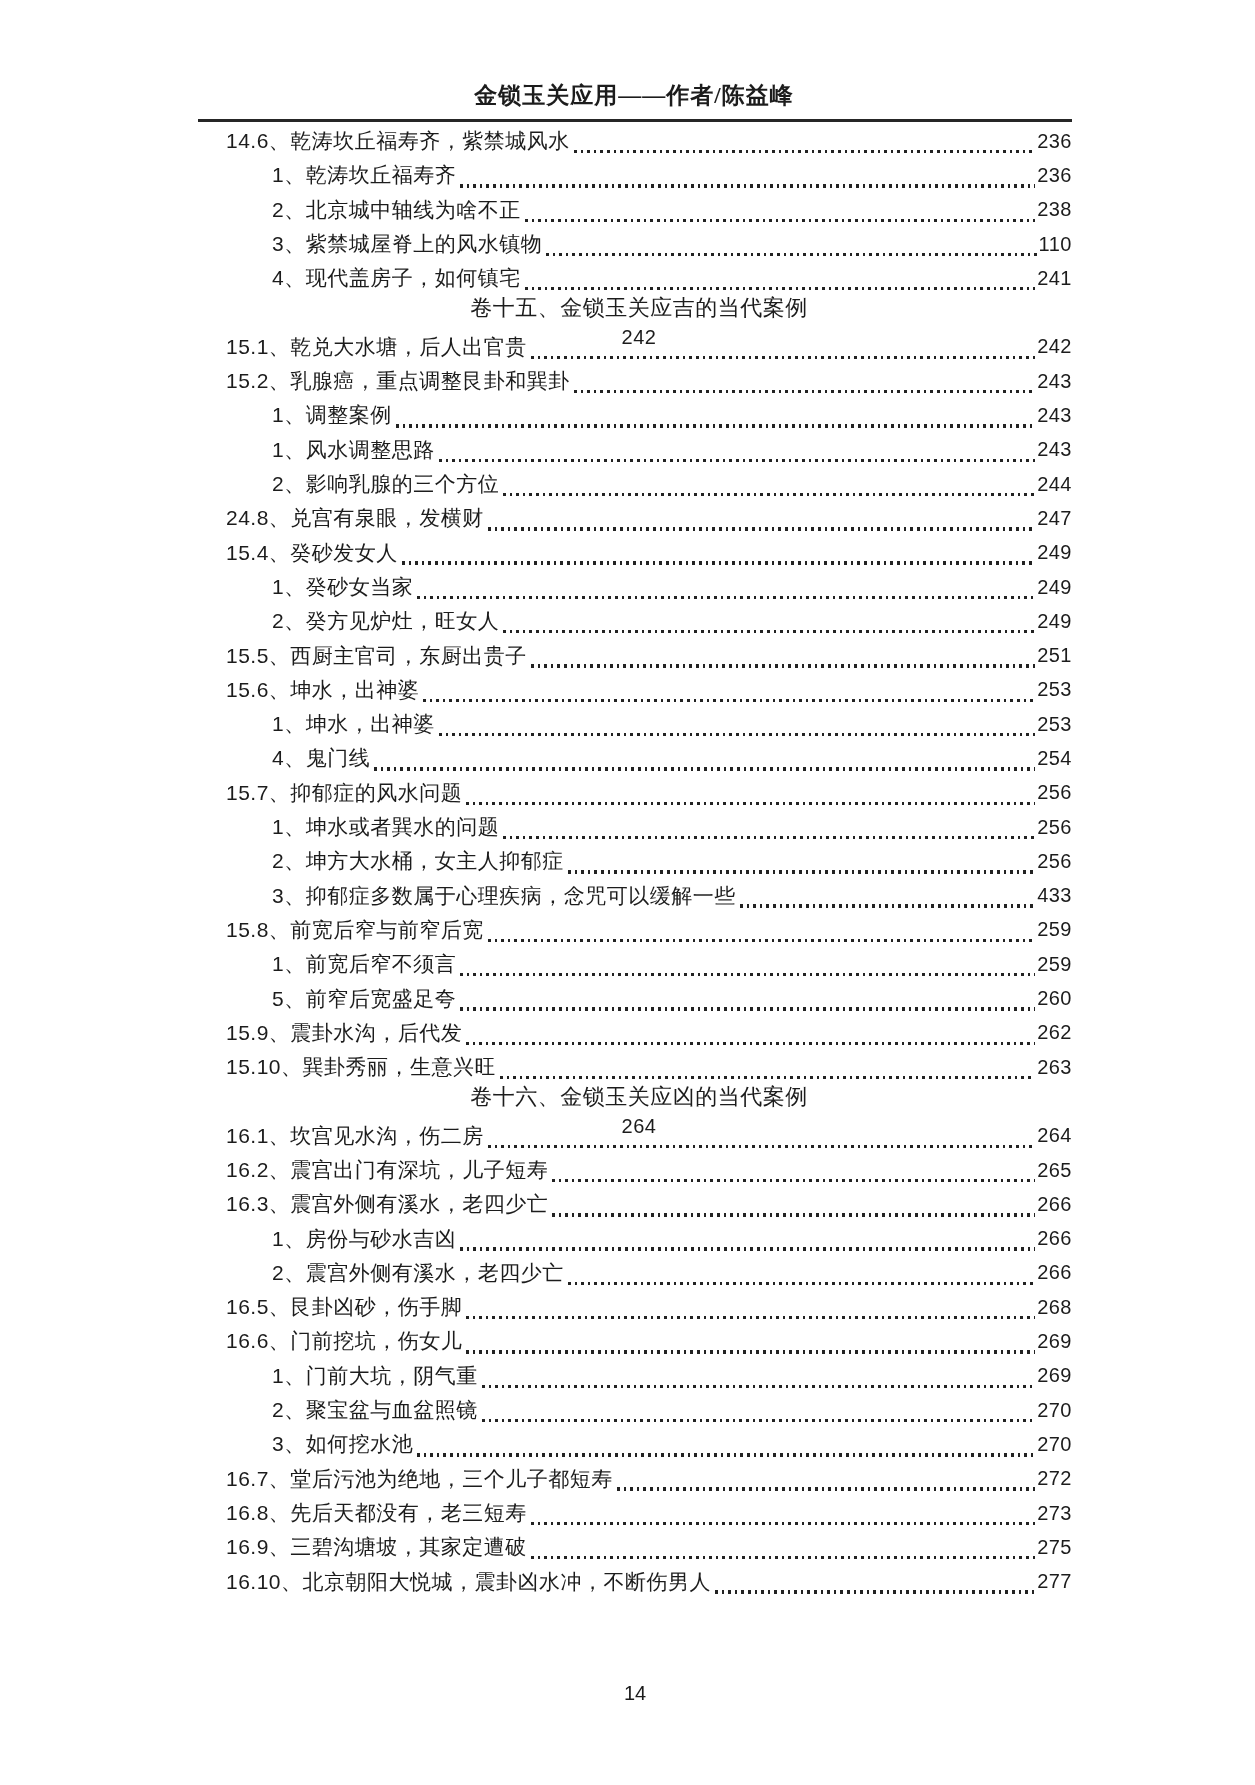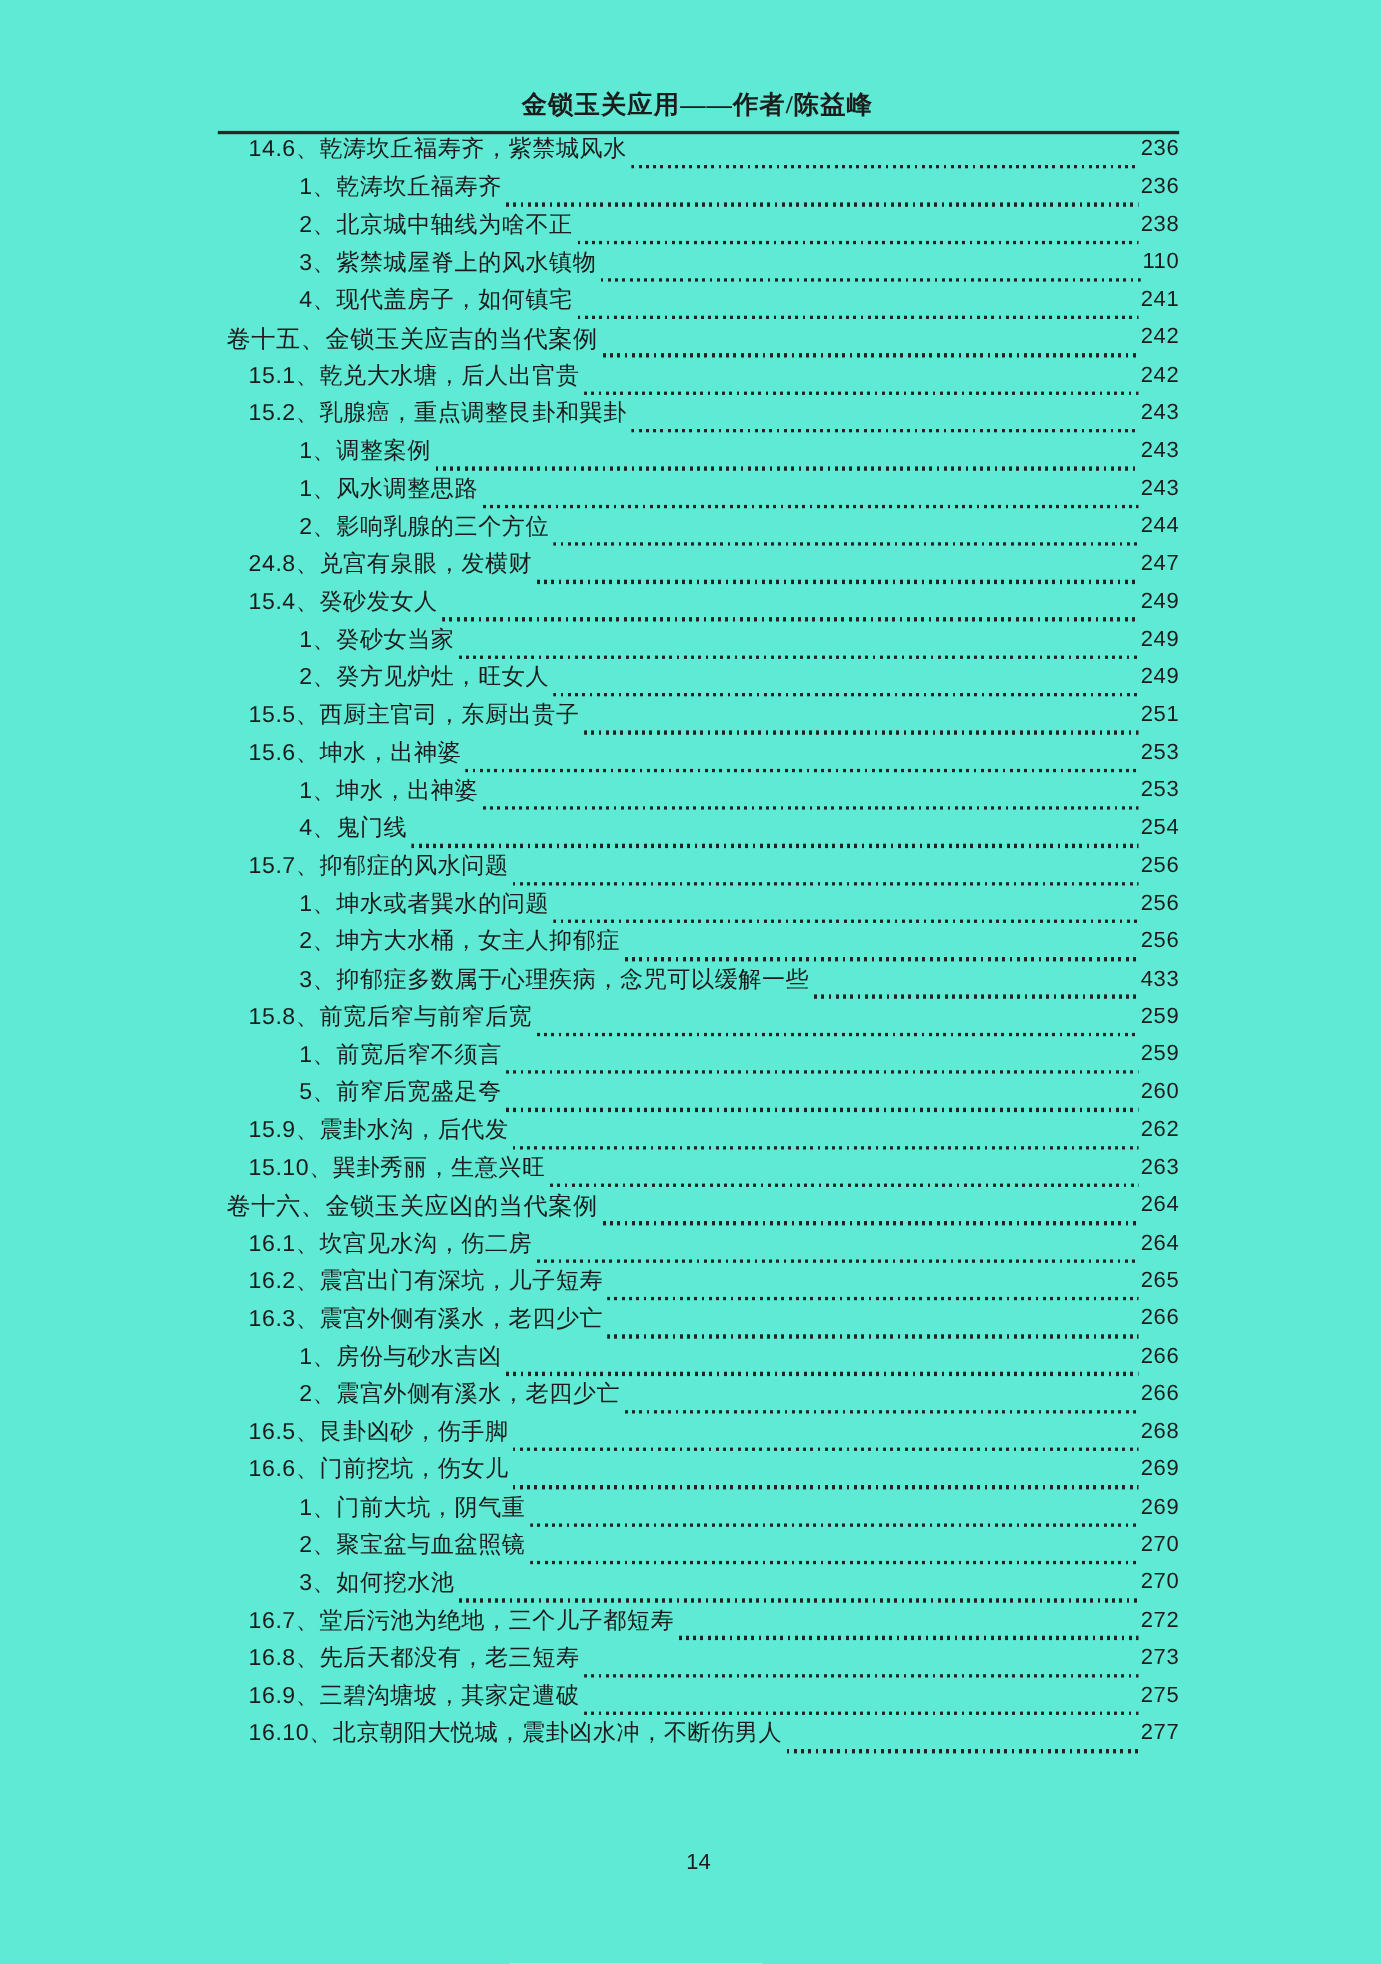--- a/index.html
+++ b/index.html
@@ -5,21 +5,21 @@
   html, body {
     margin: 0;
     padding: 0;
     background: #e8e8e6;
   }
   .page {
     position: relative;
     width: 1255px;
     height: 1785px;
     margin: 0 auto;
-    background: #5eead4;
+    background: #ffffff;
     color: #1c1c1c;
     font-family: "Liberation Sans", "DejaVu Sans", sans-serif;
     overflow: hidden;
   }
   
   .doc-header-title {
     position: absolute;
     top: 80px;
     left: 192px;
     width: 884px;
@@ -39,27 +39,27 @@
   }
   
   .toc {
     position: absolute;
     top: 124px;
     left: 198px;
     width: 874px;
   }
   .toc-row {
     display: flex;
-    align-items: flex-start;
+    align-items: center;
     height: 34.3px;
     font-size: 21px;
     letter-spacing: 0.5px;
     line-height: 1.15;
   }
-  .toc-row.level-0 { padding-left: 8px;  font-size: 22px; }
+  .toc-row.level-0 { padding-left: 8px;  font-size: 22px; flex-direction: column; }
   .toc-row.level-1 { padding-left: 28px; }
   .toc-row.level-2 { padding-left: 74px; }
   .toc-label {
     white-space: nowrap;
     flex: 0 0 auto;
   }
   .toc-leader {
     flex: 1 1 auto;
     height: 3.4px;
     align-self: flex-end;

